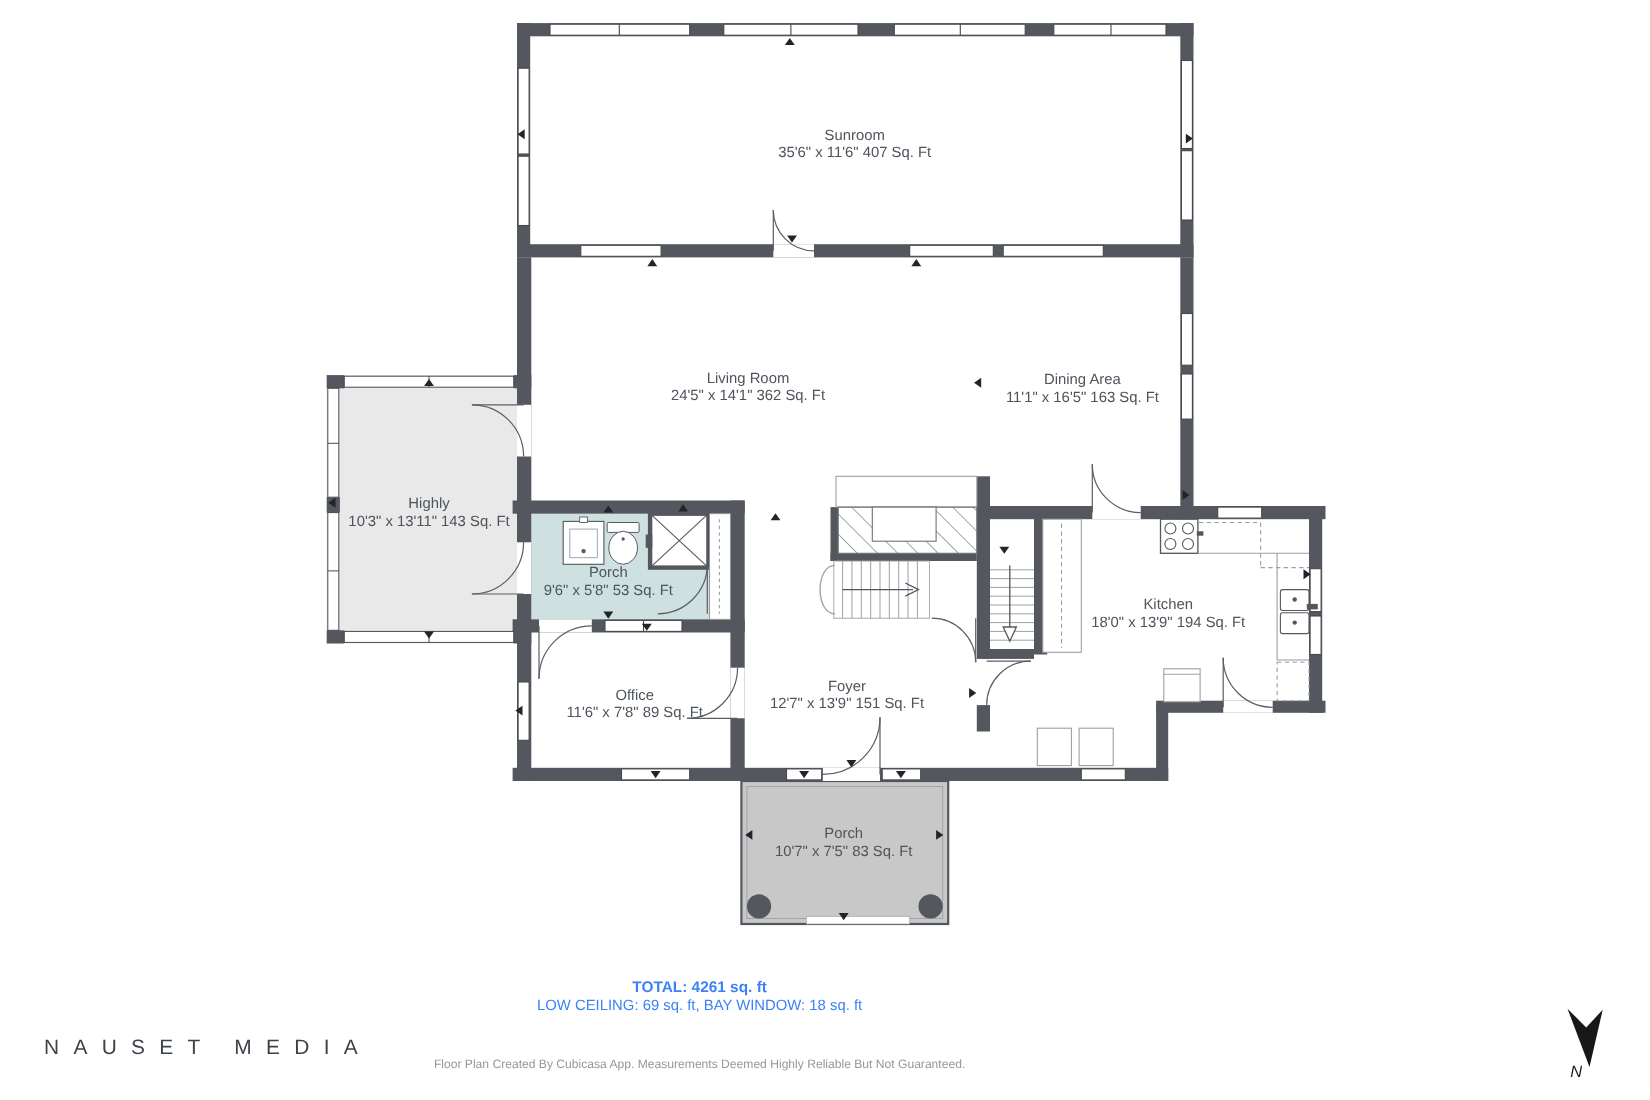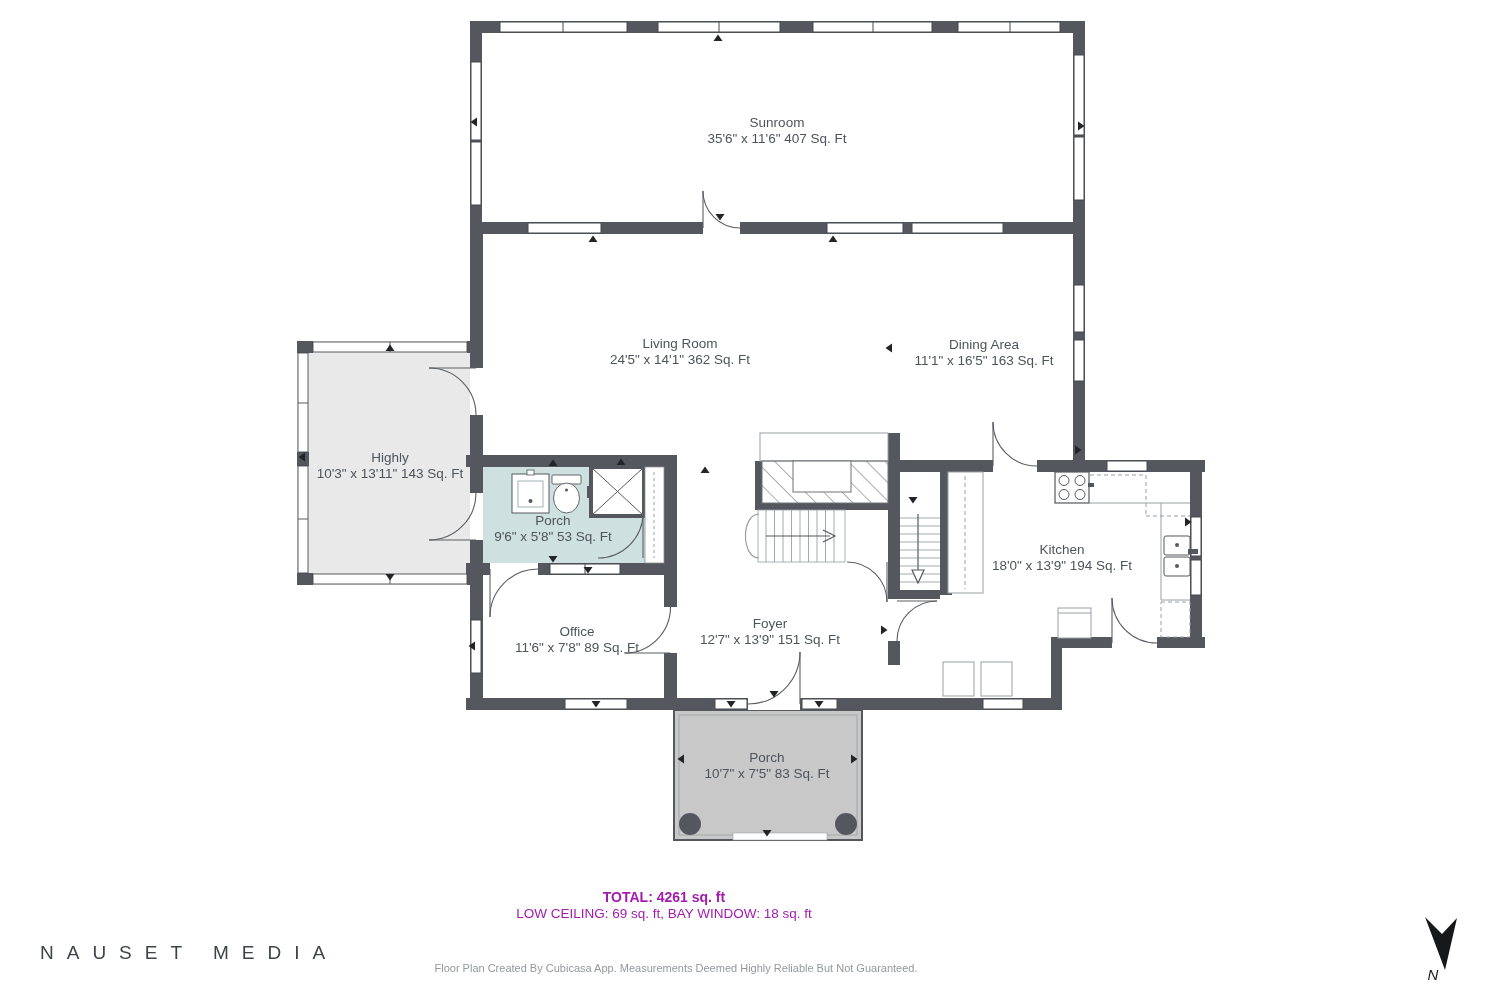--- a/index.html
+++ b/index.html
@@ -5,24 +5,24 @@
   html,body{margin:0;padding:0;background:#ffffff;}
   body{width:1500px;height:1000px;position:relative;overflow:hidden;
        font-family:"Liberation Sans",sans-serif;}
   .stage{position:absolute;left:0;top:0;width:1272px;height:1000px;}
   .plan-svg{position:absolute;left:0;top:0;}
   .room-label{position:absolute;transform:translateX(-50%);text-align:center;
        color:#4e545b;font-size:13.5px;line-height:16px;white-space:nowrap;}
   .room-label .rname{display:block;}
   .room-label .rdims{display:block;}
   .summary{position:absolute;left:0;top:890px;width:100%;text-align:center;
-       color:#a21caf;font-size:13.5px;line-height:14.5px;padding-left:28px;}
+       color:#3b82f6;font-size:13.5px;line-height:14.5px;}
   .summary .total{font-weight:bold;font-size:14px;margin-bottom:2px;}
   .attribution{position:absolute;left:0;top:962px;width:100%;text-align:center;
-       color:#94989c;font-size:11px;padding-left:40px;}
+       color:#94989c;font-size:11px;}
   .brand{position:absolute;left:40px;top:942px;font-size:19px;font-weight:500;
        letter-spacing:13px;color:#3e434a;}
   .compass{position:absolute;left:1405px;top:903px;width:80px;height:90px;}
   .compass-n{position:absolute;left:1418px;top:966px;font-size:15px;
        font-style:italic;color:#1b1d20;width:30px;text-align:center;}
 </style>
 </head>
 <body>
 
 <div class="stage">

